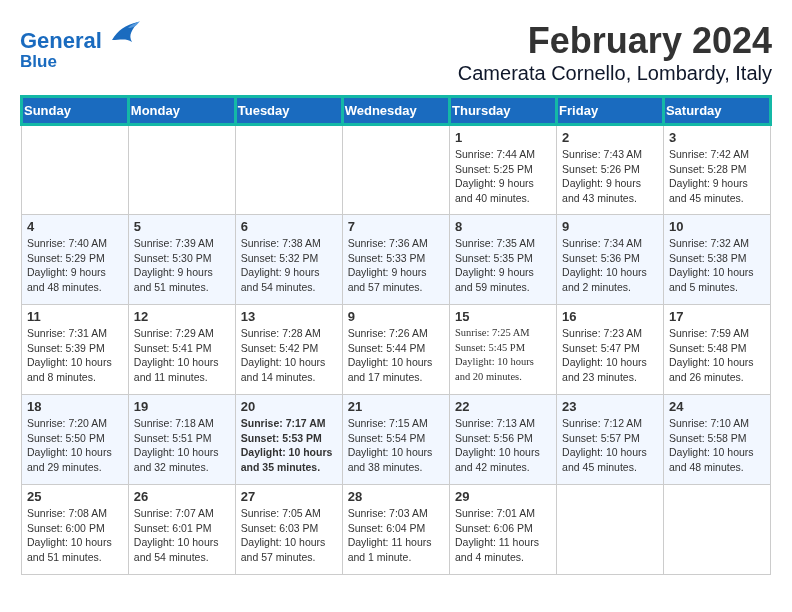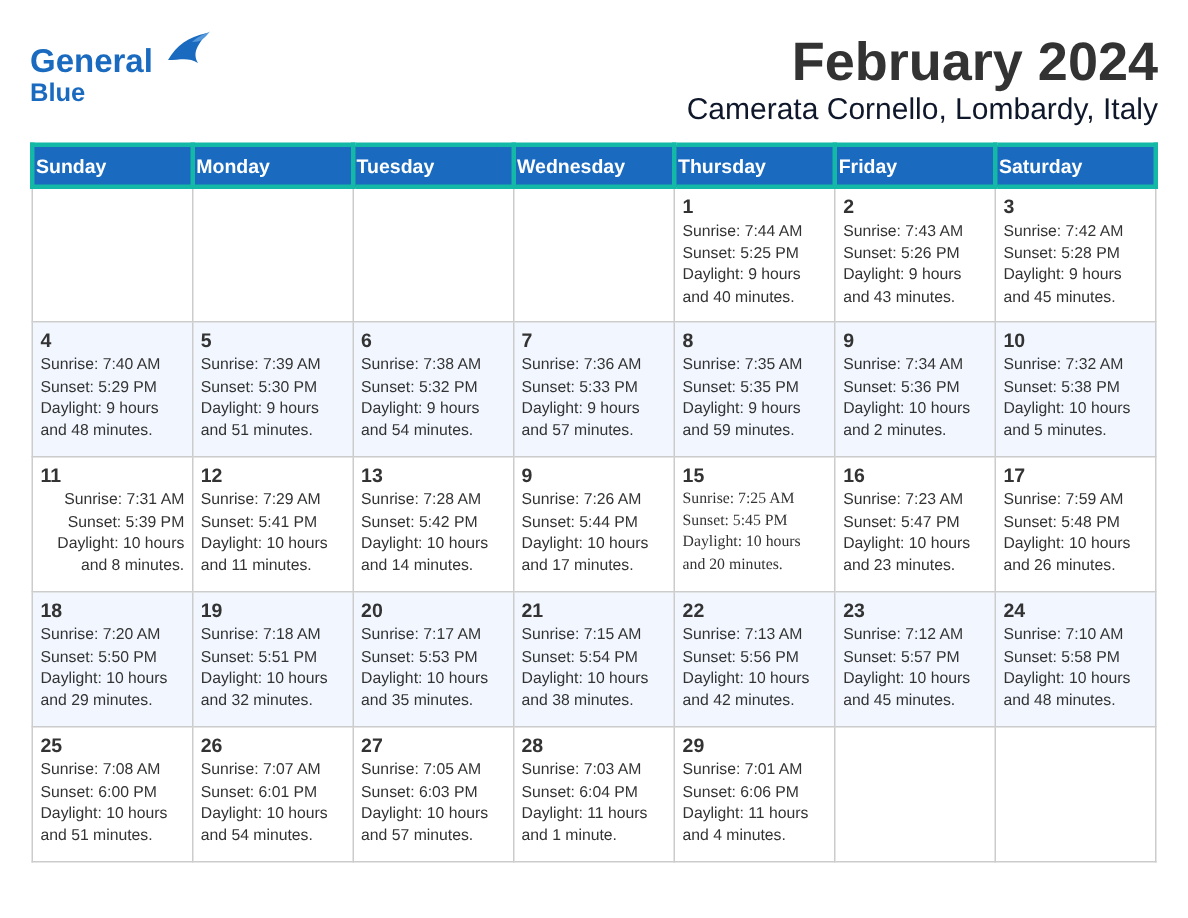--- a/index.html
+++ b/index.html
@@ -199,21 +199,21 @@
           <span class="day-num">10</span>
           <div class="day-info" style="white-space: pre-line;">Sunrise: 7:32 AM
 Sunset: 5:38 PM
 Daylight: 10 hours
 and 5 minutes.</div>
         </td>
       </tr>
       <tr>
         <td>
           <span class="day-num">11</span>
-          <div class="day-info" style="white-space: pre-line; text-align: right;">Sunrise: 7:31 AM
+          <div class="day-info" style="white-space: pre-line;">Sunrise: 7:31 AM
 Sunset: 5:39 PM
 Daylight: 10 hours
 and 8 minutes.</div>
         </td>
         <td>
           <span class="day-num">12</span>
           <div class="day-info" style="white-space: pre-line;">Sunrise: 7:29 AM
 Sunset: 5:41 PM
 Daylight: 10 hours
 and 11 minutes.</div>
@@ -264,21 +264,21 @@
         </td>
         <td>
           <span class="day-num">19</span>
           <div class="day-info" style="white-space: pre-line;">Sunrise: 7:18 AM
 Sunset: 5:51 PM
 Daylight: 10 hours
 and 32 minutes.</div>
         </td>
         <td>
           <span class="day-num">20</span>
-          <div class="day-info" style="white-space: pre-line;">Sunrise: 7:17 AM
+          <div class="day-info" style="white-space: pre-line; font-weight: bold;">Sunrise: 7:17 AM
 Sunset: 5:53 PM
 Daylight: 10 hours
 and 35 minutes.</div>
         </td>
         <td>
           <span class="day-num">21</span>
           <div class="day-info" style="white-space: pre-line;">Sunrise: 7:15 AM
 Sunset: 5:54 PM
 Daylight: 10 hours
 and 38 minutes.</div>

